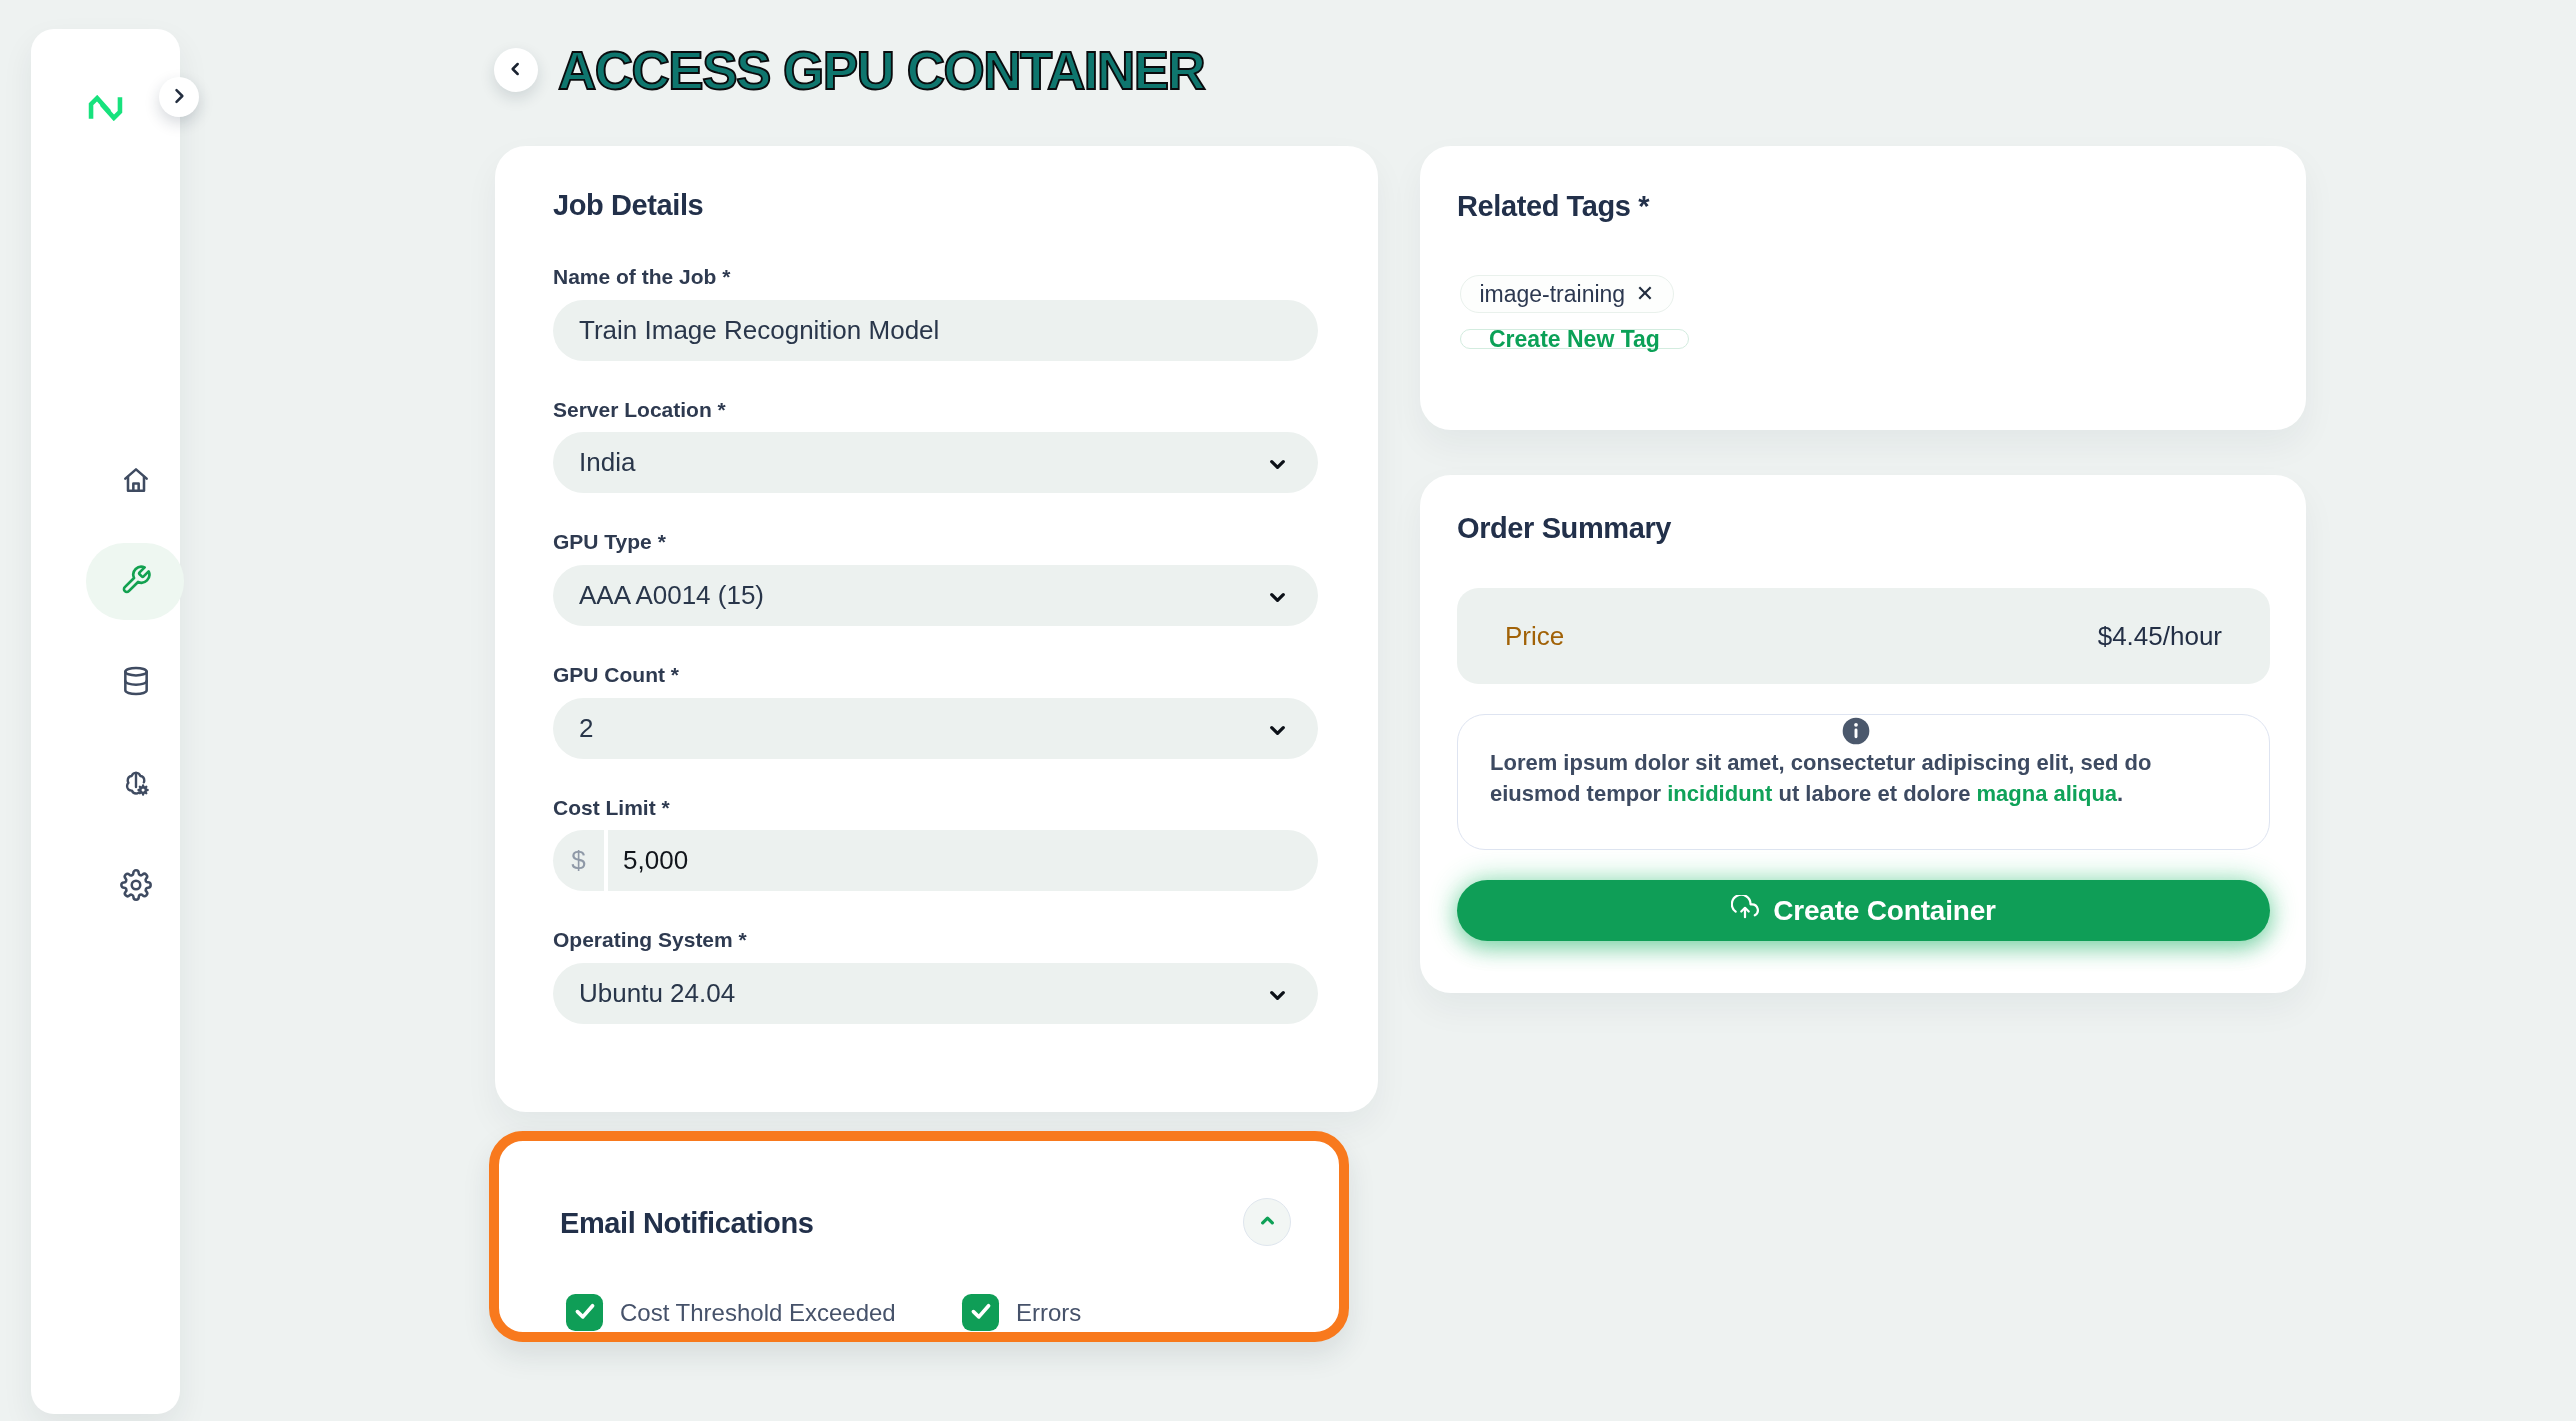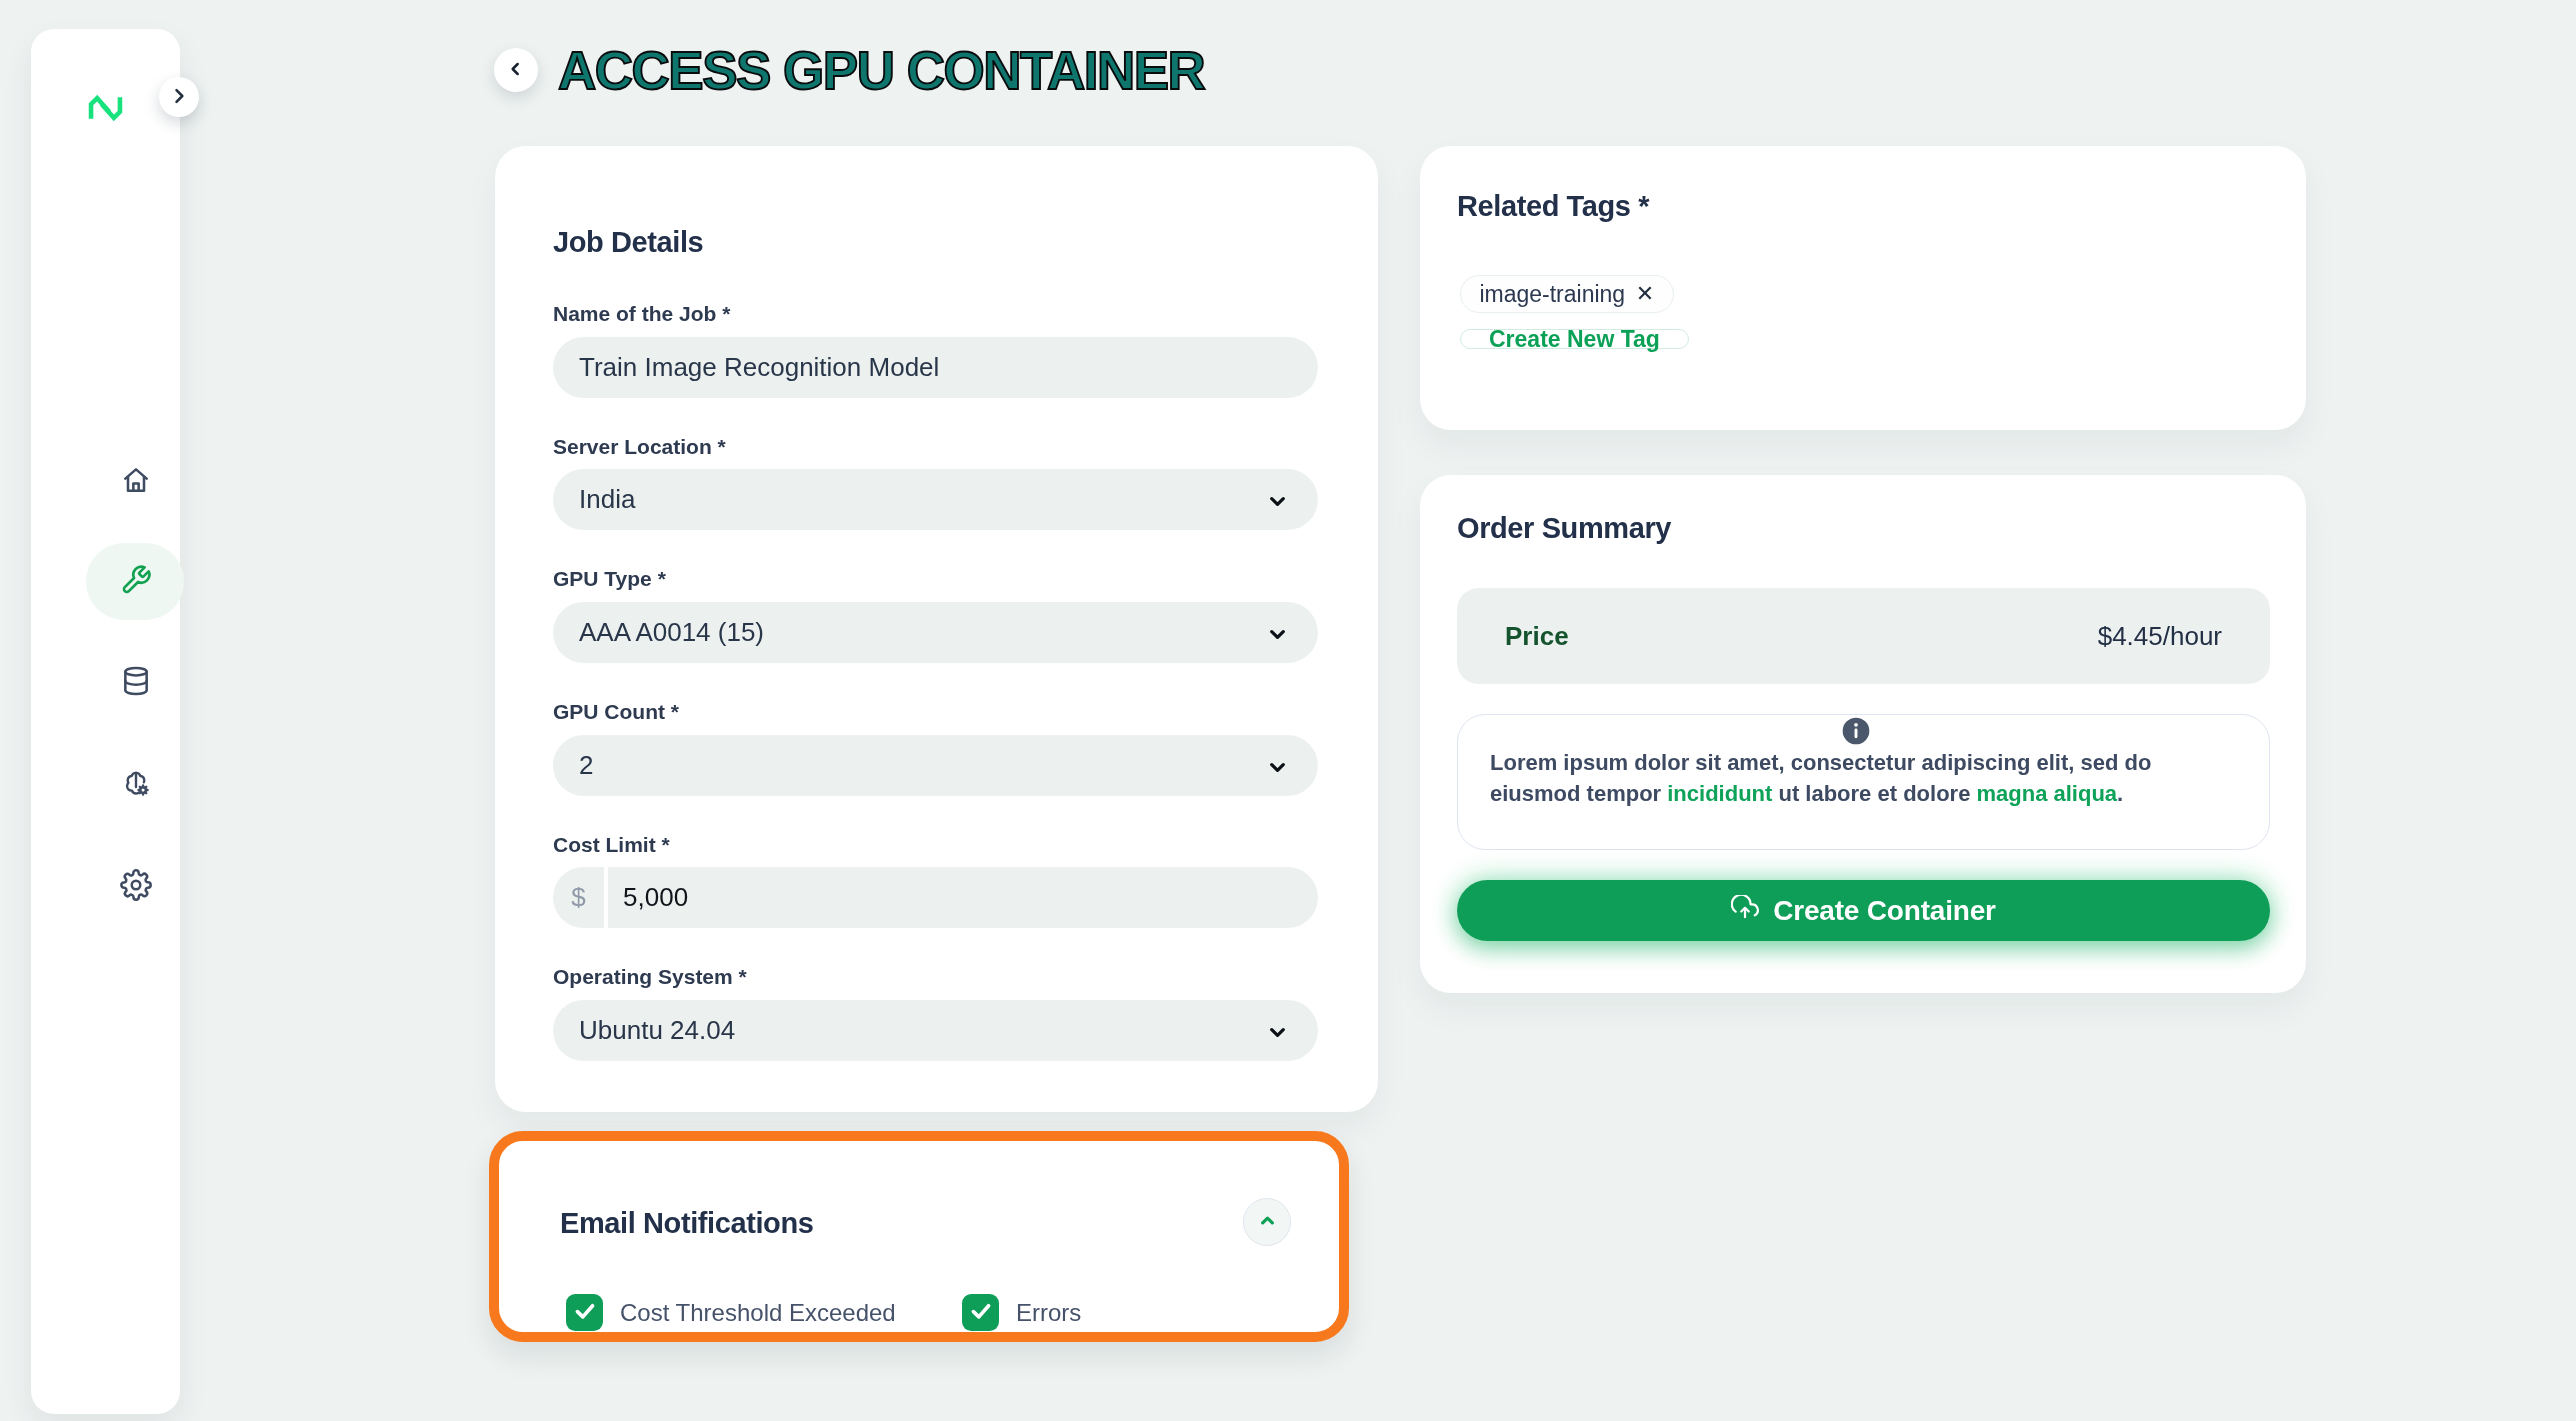--- a/index.html
+++ b/index.html
@@ -30,21 +30,21 @@
                 font-weight: 700; color: #0f766e; letter-spacing: -1.5px;
                 -webkit-text-stroke: 1.9px #0a0b0d; }
 
   
   .card { position: absolute; background: #ffffff; border-radius: 31px;
           box-shadow: 0 15.3px 34px rgba(25,45,60,.05); }
   .card h2 { font-size: 29px; font-weight: 700; color: #22304a; letter-spacing: -0.4px; }
 
   
   .job-card { left: 495px; top: 146px; width: 883px; height: 966px; padding: 43px 60px 0 58px; }
-  .job-card h2 { margin-bottom: 43px; margin-top: 37px; }
+  .job-card h2 { margin-bottom: 43px; }
   .field-label { display: block; font-size: 21px; font-weight: 700; color: #2e3a50; margin-bottom: 10.7px; }
   .field-row { margin-bottom: 37px; }
   .text-input, .select-box { width: 100%; height: 61px; background: #ecf1ef; border: 0;
           border-radius: 31px; font-family: "Liberation Sans", sans-serif;
           font-size: 26px; color: #29364a; }
   .text-input { padding: 0 31px 0 26px; outline: none; }
   .select-box { position: relative; display: flex; align-items: center; padding: 0 69px 0 26px; cursor: pointer; }
   .select-box .chev { position: absolute; right: 29px; top: 20px; }
   .cost-box { display: flex; width: 100%; height: 61px; }
   .cost-prefix { width: 51px; background: #ecf1ef; border-radius: 31px 0 0 31px; margin-right: 3.8px;
@@ -76,21 +76,21 @@
   .create-tag-btn { position: absolute; left: 40px; top: 183px; height: 20px; display: inline-flex;
               align-items: center; padding: 0 28px; border: 1.5px solid #d3ecdf; border-radius: 20px;
               background: #ffffff; font-family: "Liberation Sans", sans-serif;
               font-size: 23px; font-weight: 700; color: #0ba157; cursor: pointer; }
 
   
   .summary-card { left: 1420px; top: 475px; width: 886px; height: 518px; padding: 37px 37px 0 37px; }
   .price-row { position: absolute; left: 37px; top: 113px; width: 813px; height: 96px;
                background: #ecf1ef; border-radius: 21.5px; display: flex; align-items: center;
                justify-content: space-between; padding: 0 48px; }
-  .price-label { font-size: 26px; font-weight: 700; color: #14532d; }
+  .price-label { font-size: 26px; font-weight: 400; color: #a16207; }
   .price-value { font-size: 26px; font-weight: 400; color: #232f45; }
   .info-box { position: absolute; left: 37px; top: 239px; width: 813px; height: 136px;
               border: 1.5px solid #dee4f1; border-radius: 28px; background: #ffffff;
               display: flex; align-items: center; padding: 0 31px 0 32px; flex-direction: column; }
   .info-icon { width: 32px; height: 32px; flex: none; margin-right: 17px; }
   .info-text { font-size: 22px; line-height: 31px; font-weight: 600; color: #3d4a61; }
   .info-text .green { color: #0fa259; font-weight: 700; }
   .cta-btn { position: absolute; left: 37px; top: 405px; width: 813px; height: 61px;
              border: 0; border-radius: 31px; background: #0f9e57; cursor: pointer;
              display: flex; align-items: center; justify-content: center;

